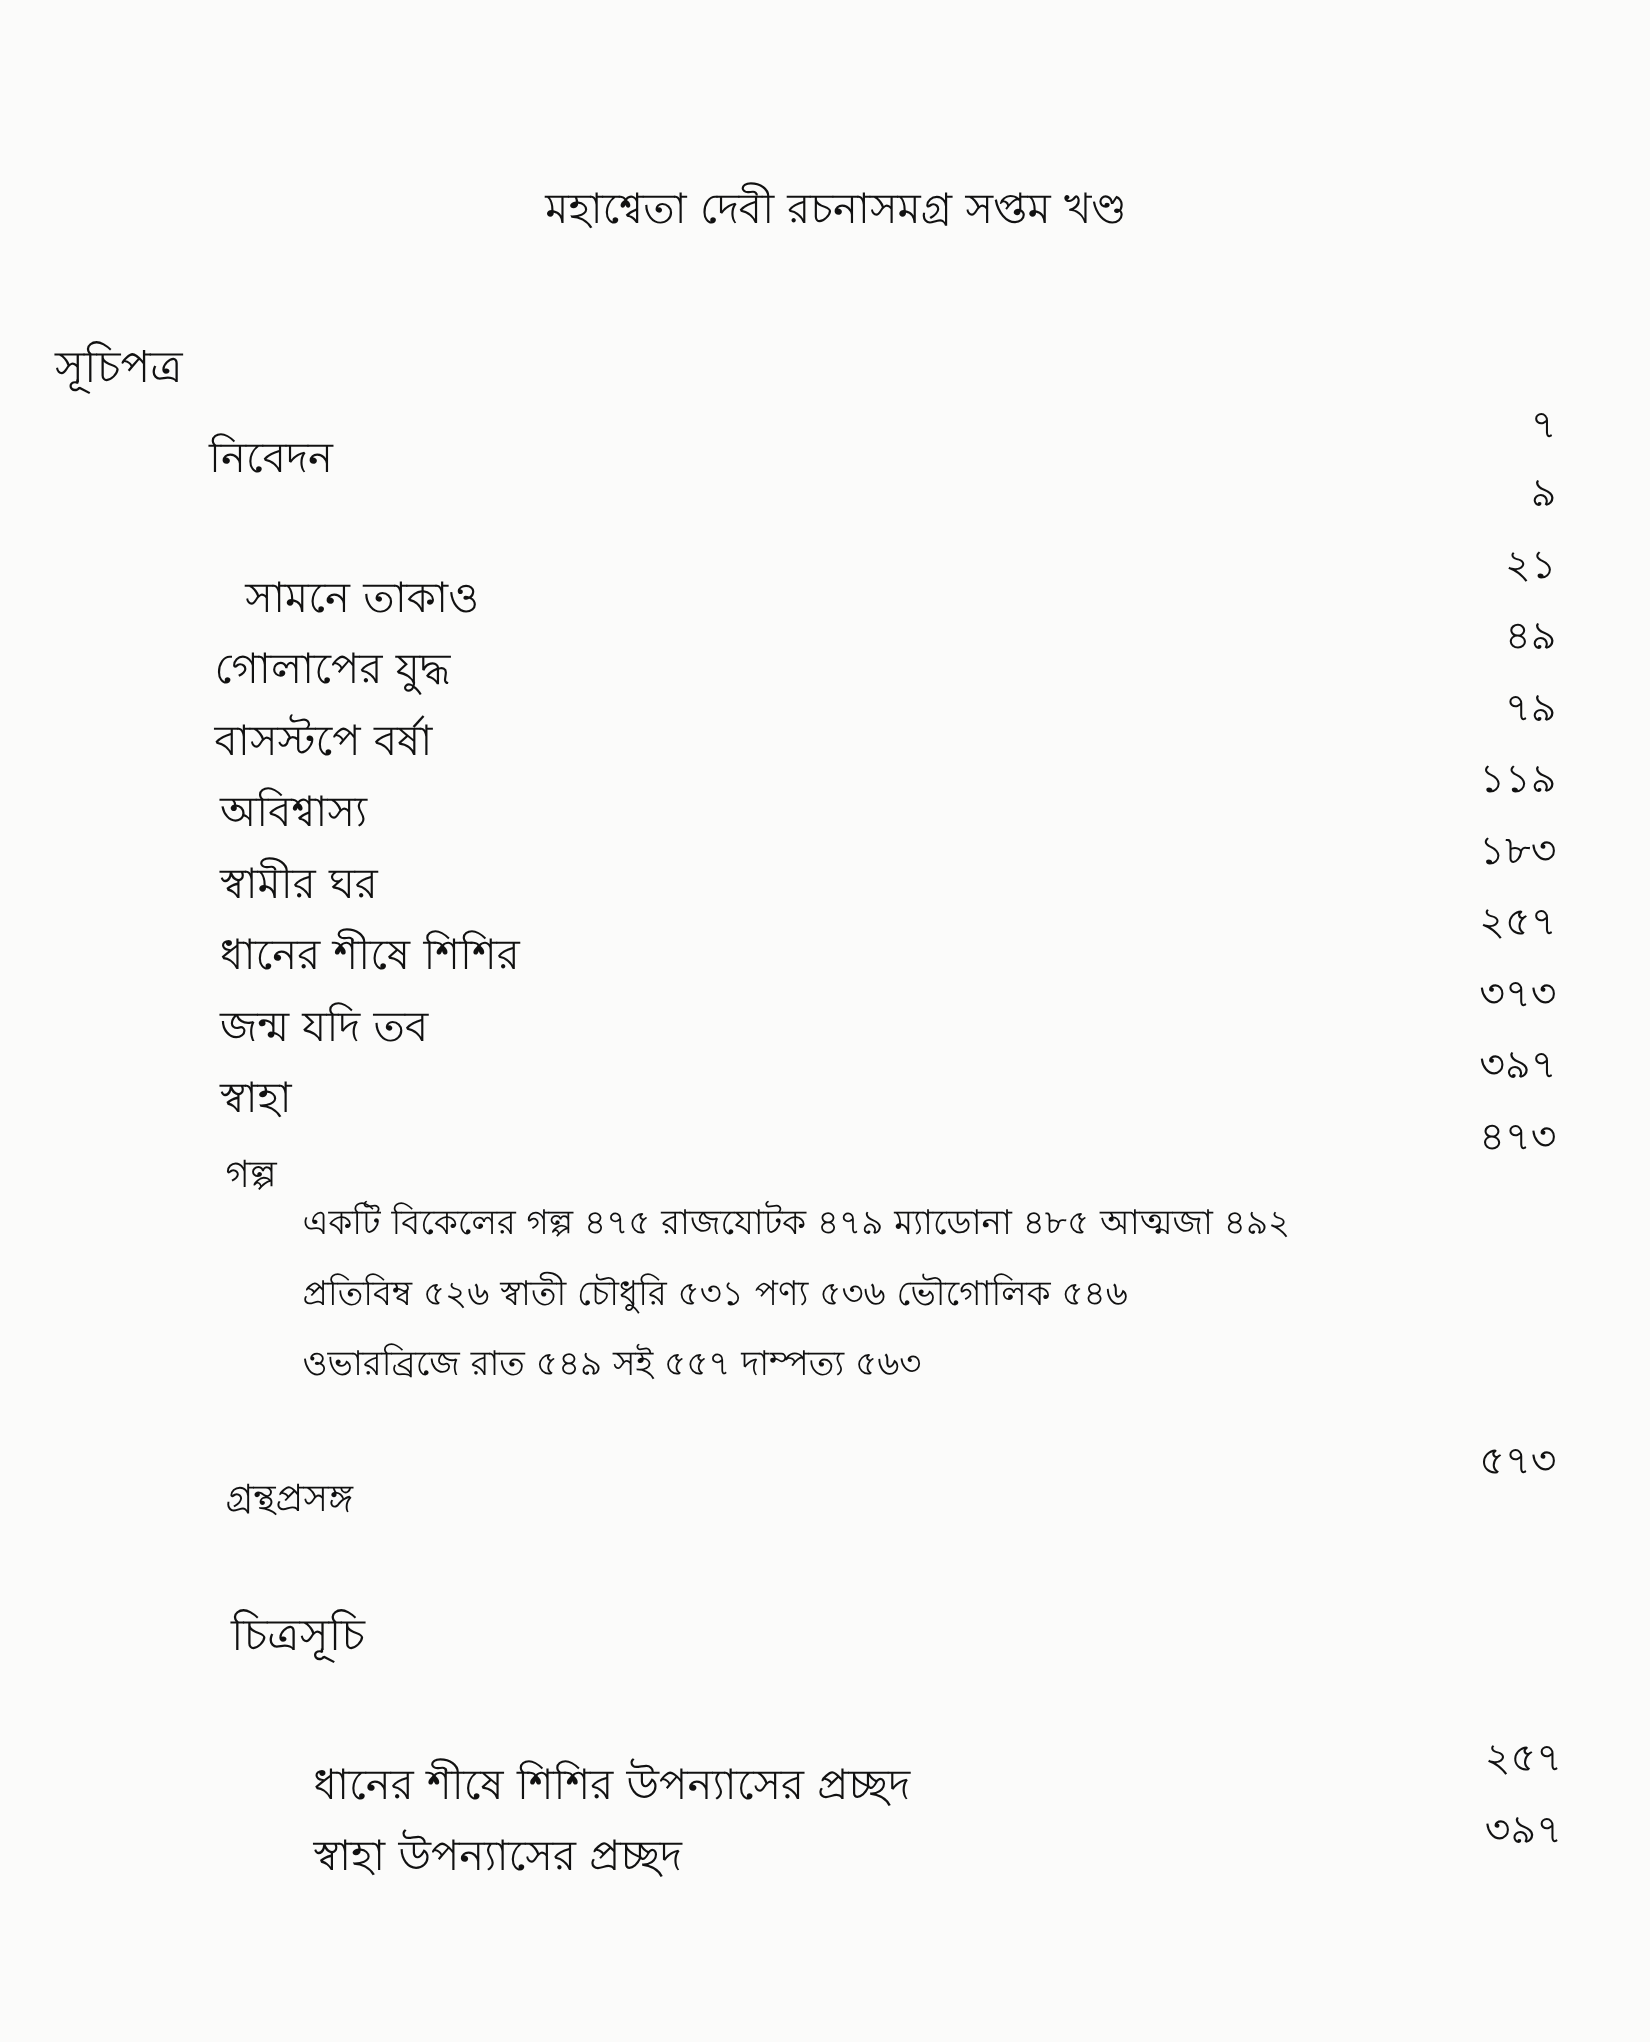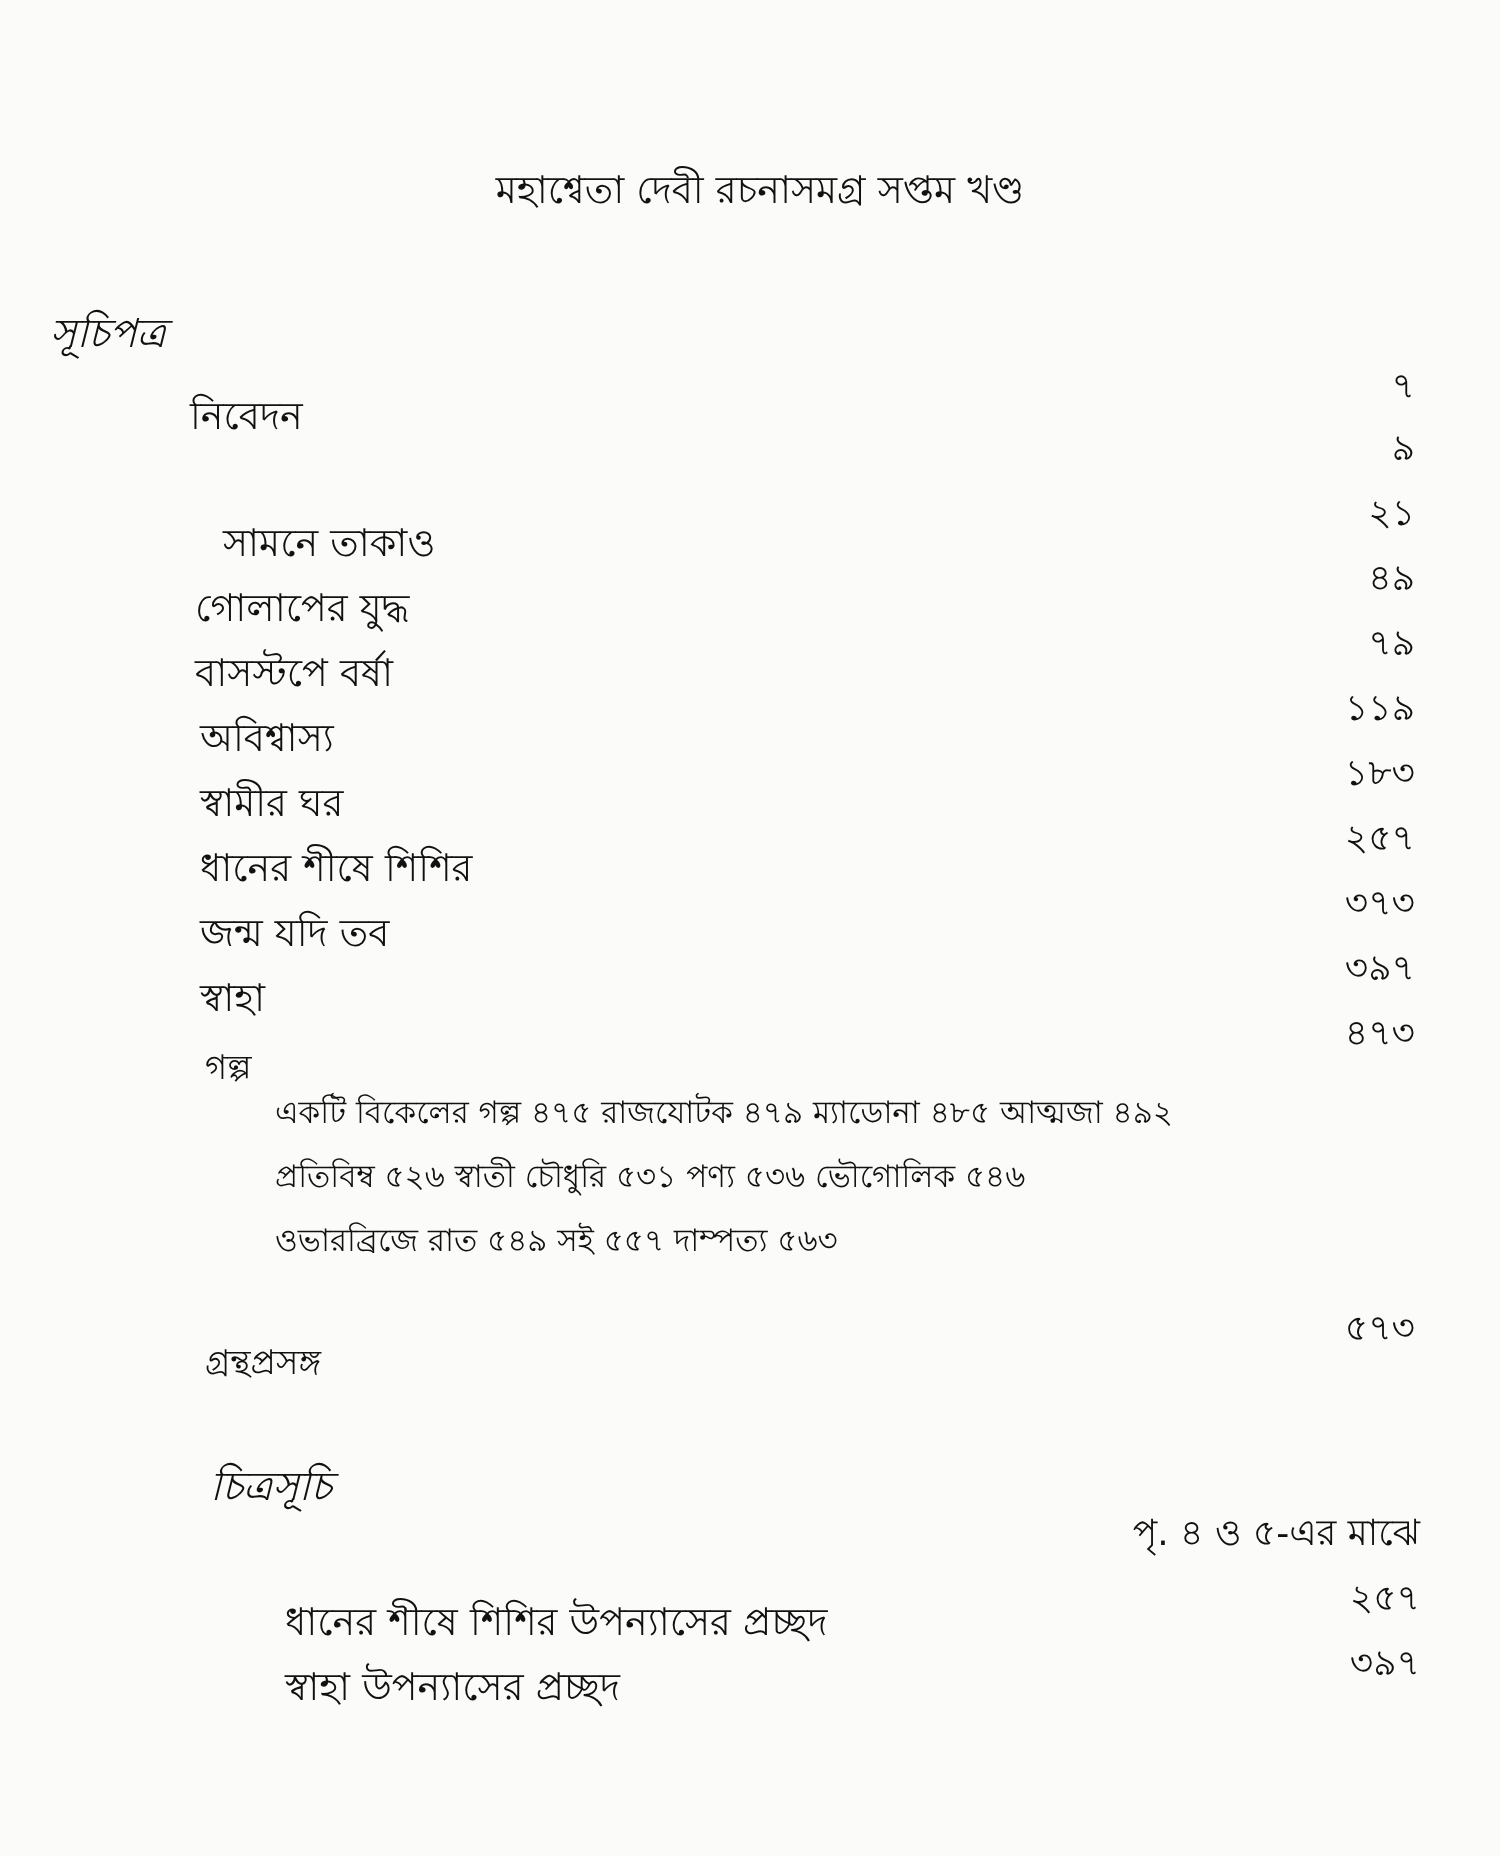--- a/index.html
+++ b/index.html
@@ -17,21 +17,20 @@
     position: absolute;
     left: 0; right: 0;
     top: 160px;
     text-align: center;
     font-size: 38px;
     padding-left: 20px;
   }
   .section-heading {
     position: absolute;
     font-size: 40px;
-    font-style: italic;
   }
   #toc-heading { left: 50px; top: 302px; }
   #illus-heading { left: 210px; top: 1455px; }
   .row {
     position: absolute;
     left: 0; right: 0;
     height: 60px;
   }
   .row .label {
     position: absolute;
@@ -118,21 +117,20 @@
 
   <div class="row" style="top:1300px;">
     <span class="label" style="left:205px; top:36px; font-size:34px;">গ্রন্থপ্রসঙ্গ</span>
     <span class="page-no" style="top:0px;">৫৭৩</span>
   </div>
 
   <div class="section-heading" id="illus-heading">চিত্রসূচি</div>
 
   <div>
     <div class="row illus-row" style="top:1505px;">
-      <span class="page-no" style="top:0px;">পৃ. ৪ ও ৫-এর মাঝে</span>
     </div>
     <div class="row illus-row" style="top:1570px;">
       <span class="label" style="left:285px; top:22px;">ধানের শীষে শিশির উপন্যাসের প্রচ্ছদ</span>
       <span class="page-no" style="top:0px;">২৫৭</span>
     </div>
     <div class="row illus-row" style="top:1635px;">
       <span class="label" style="left:285px; top:22px;">স্বাহা উপন্যাসের প্রচ্ছদ</span>
       <span class="page-no" style="top:0px;">৩৯৭</span>
     </div>
   </div>

